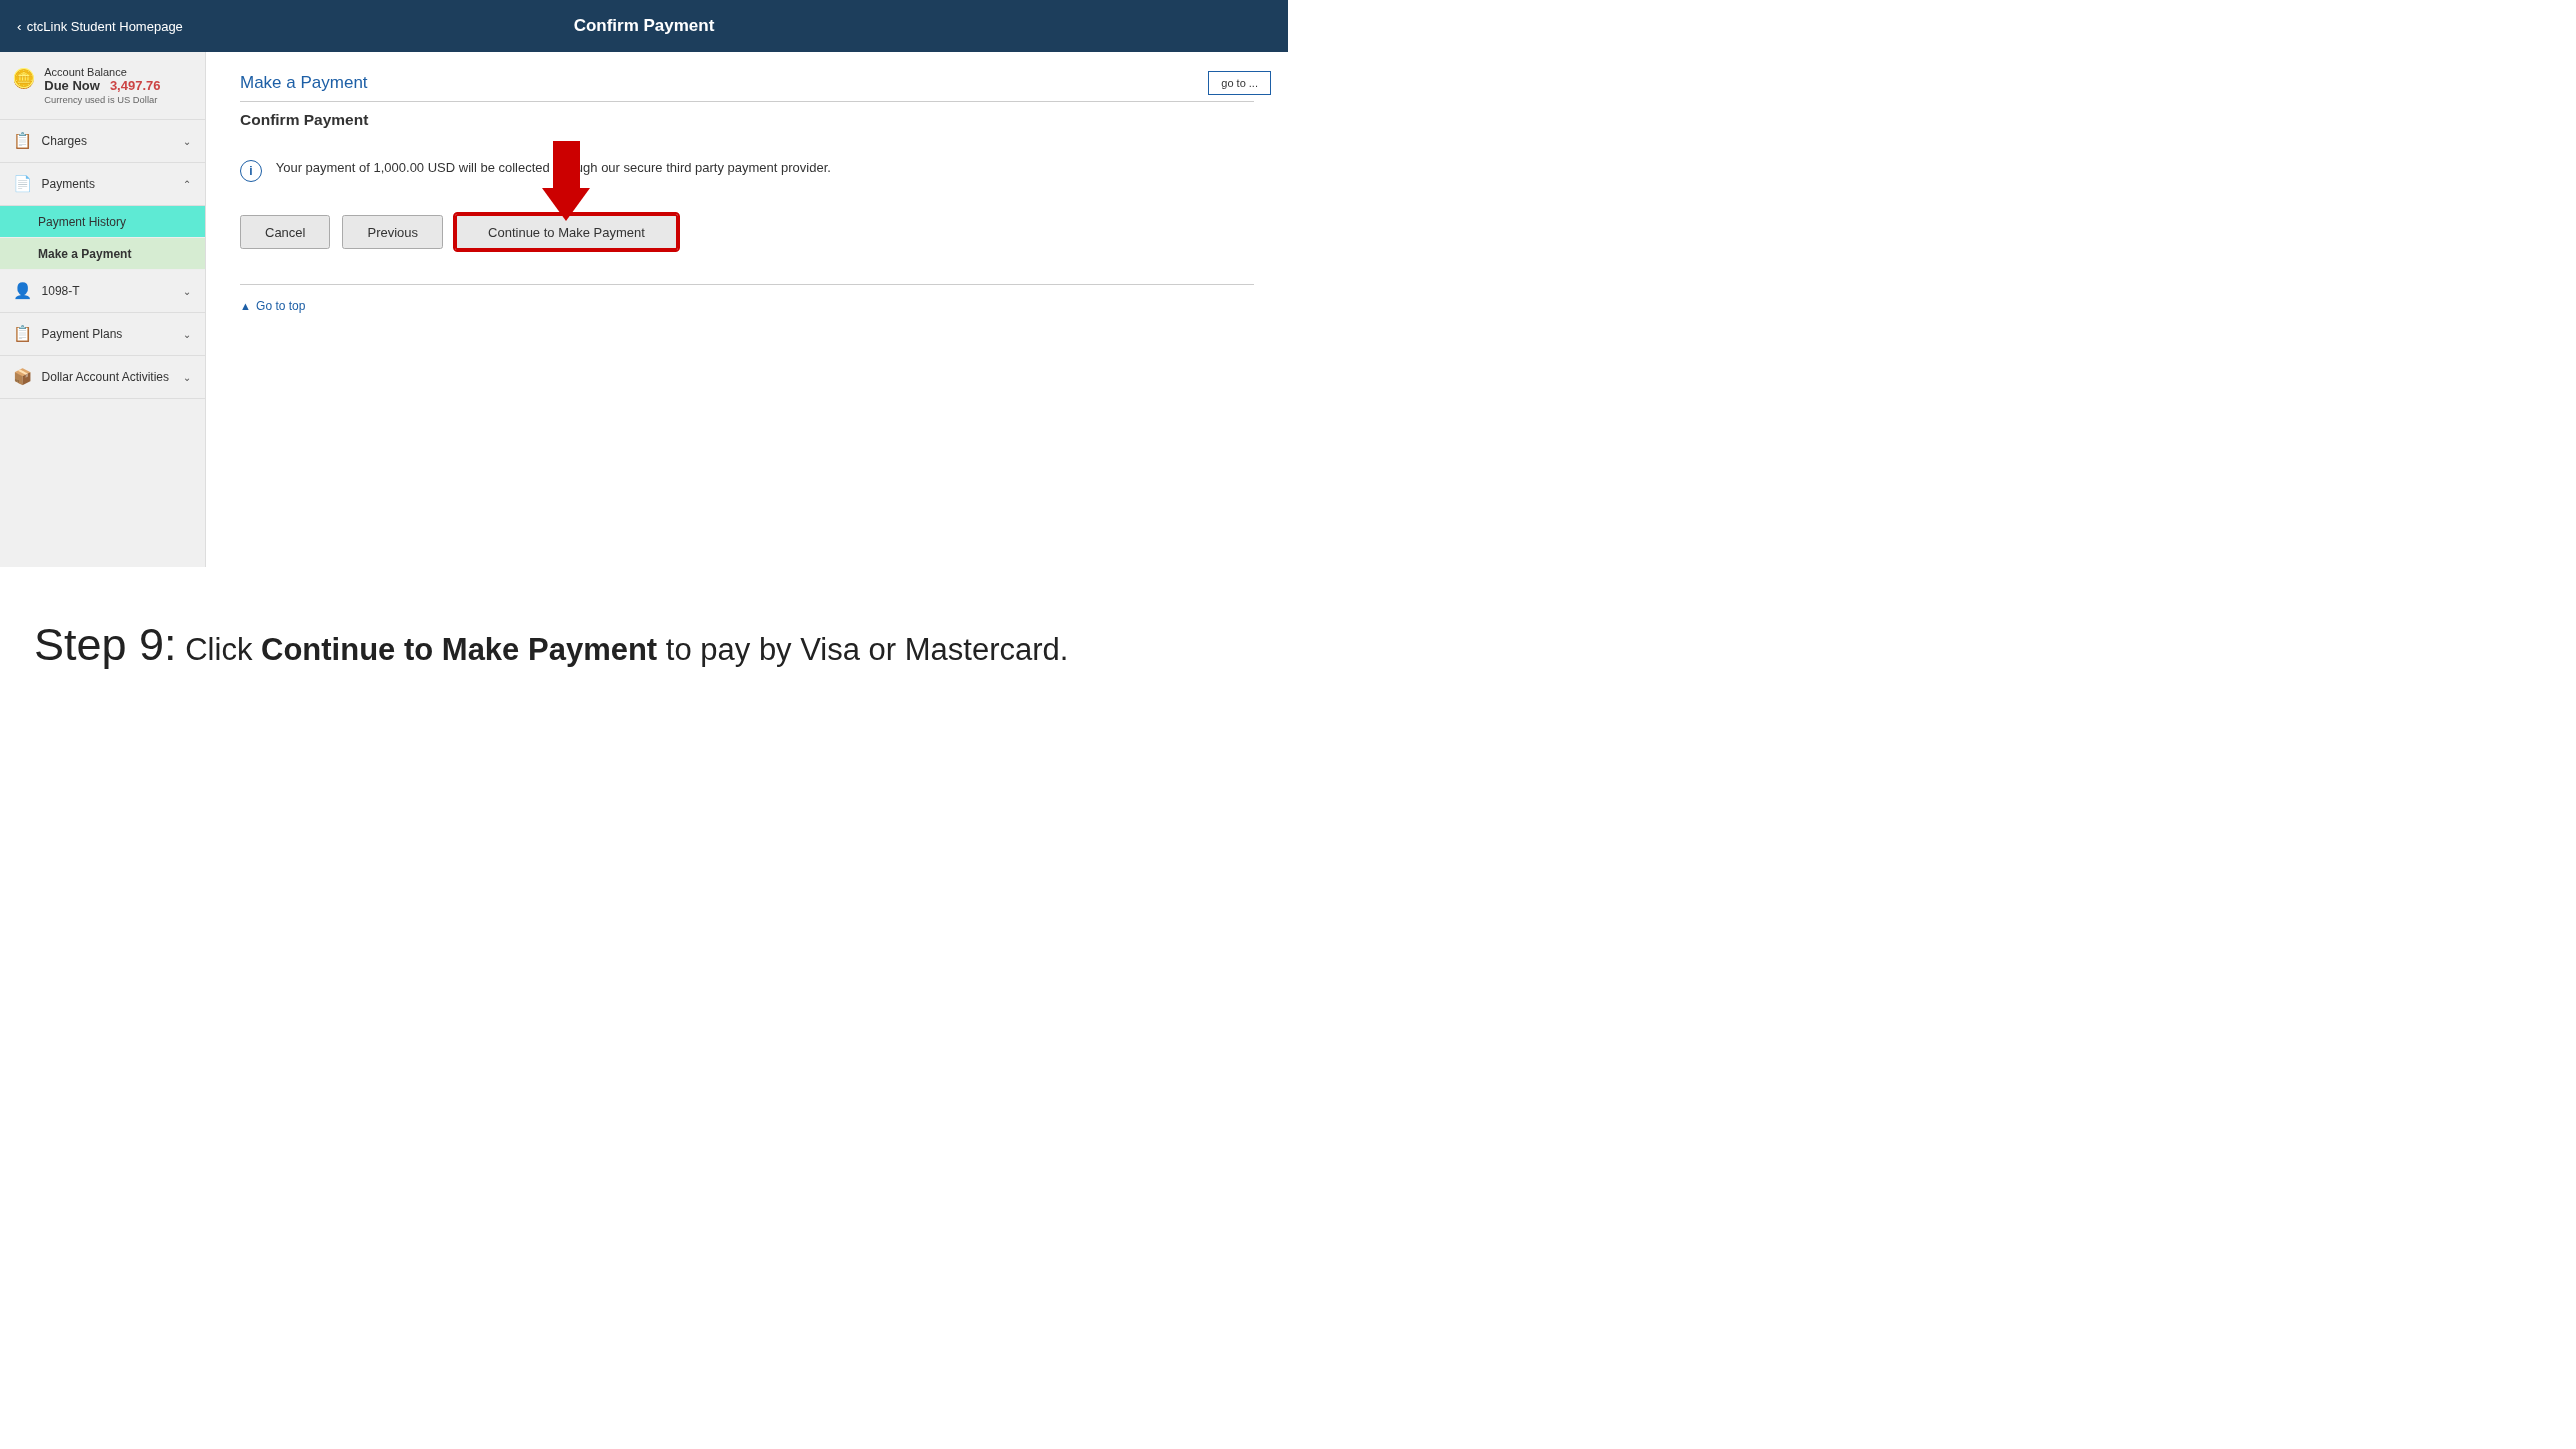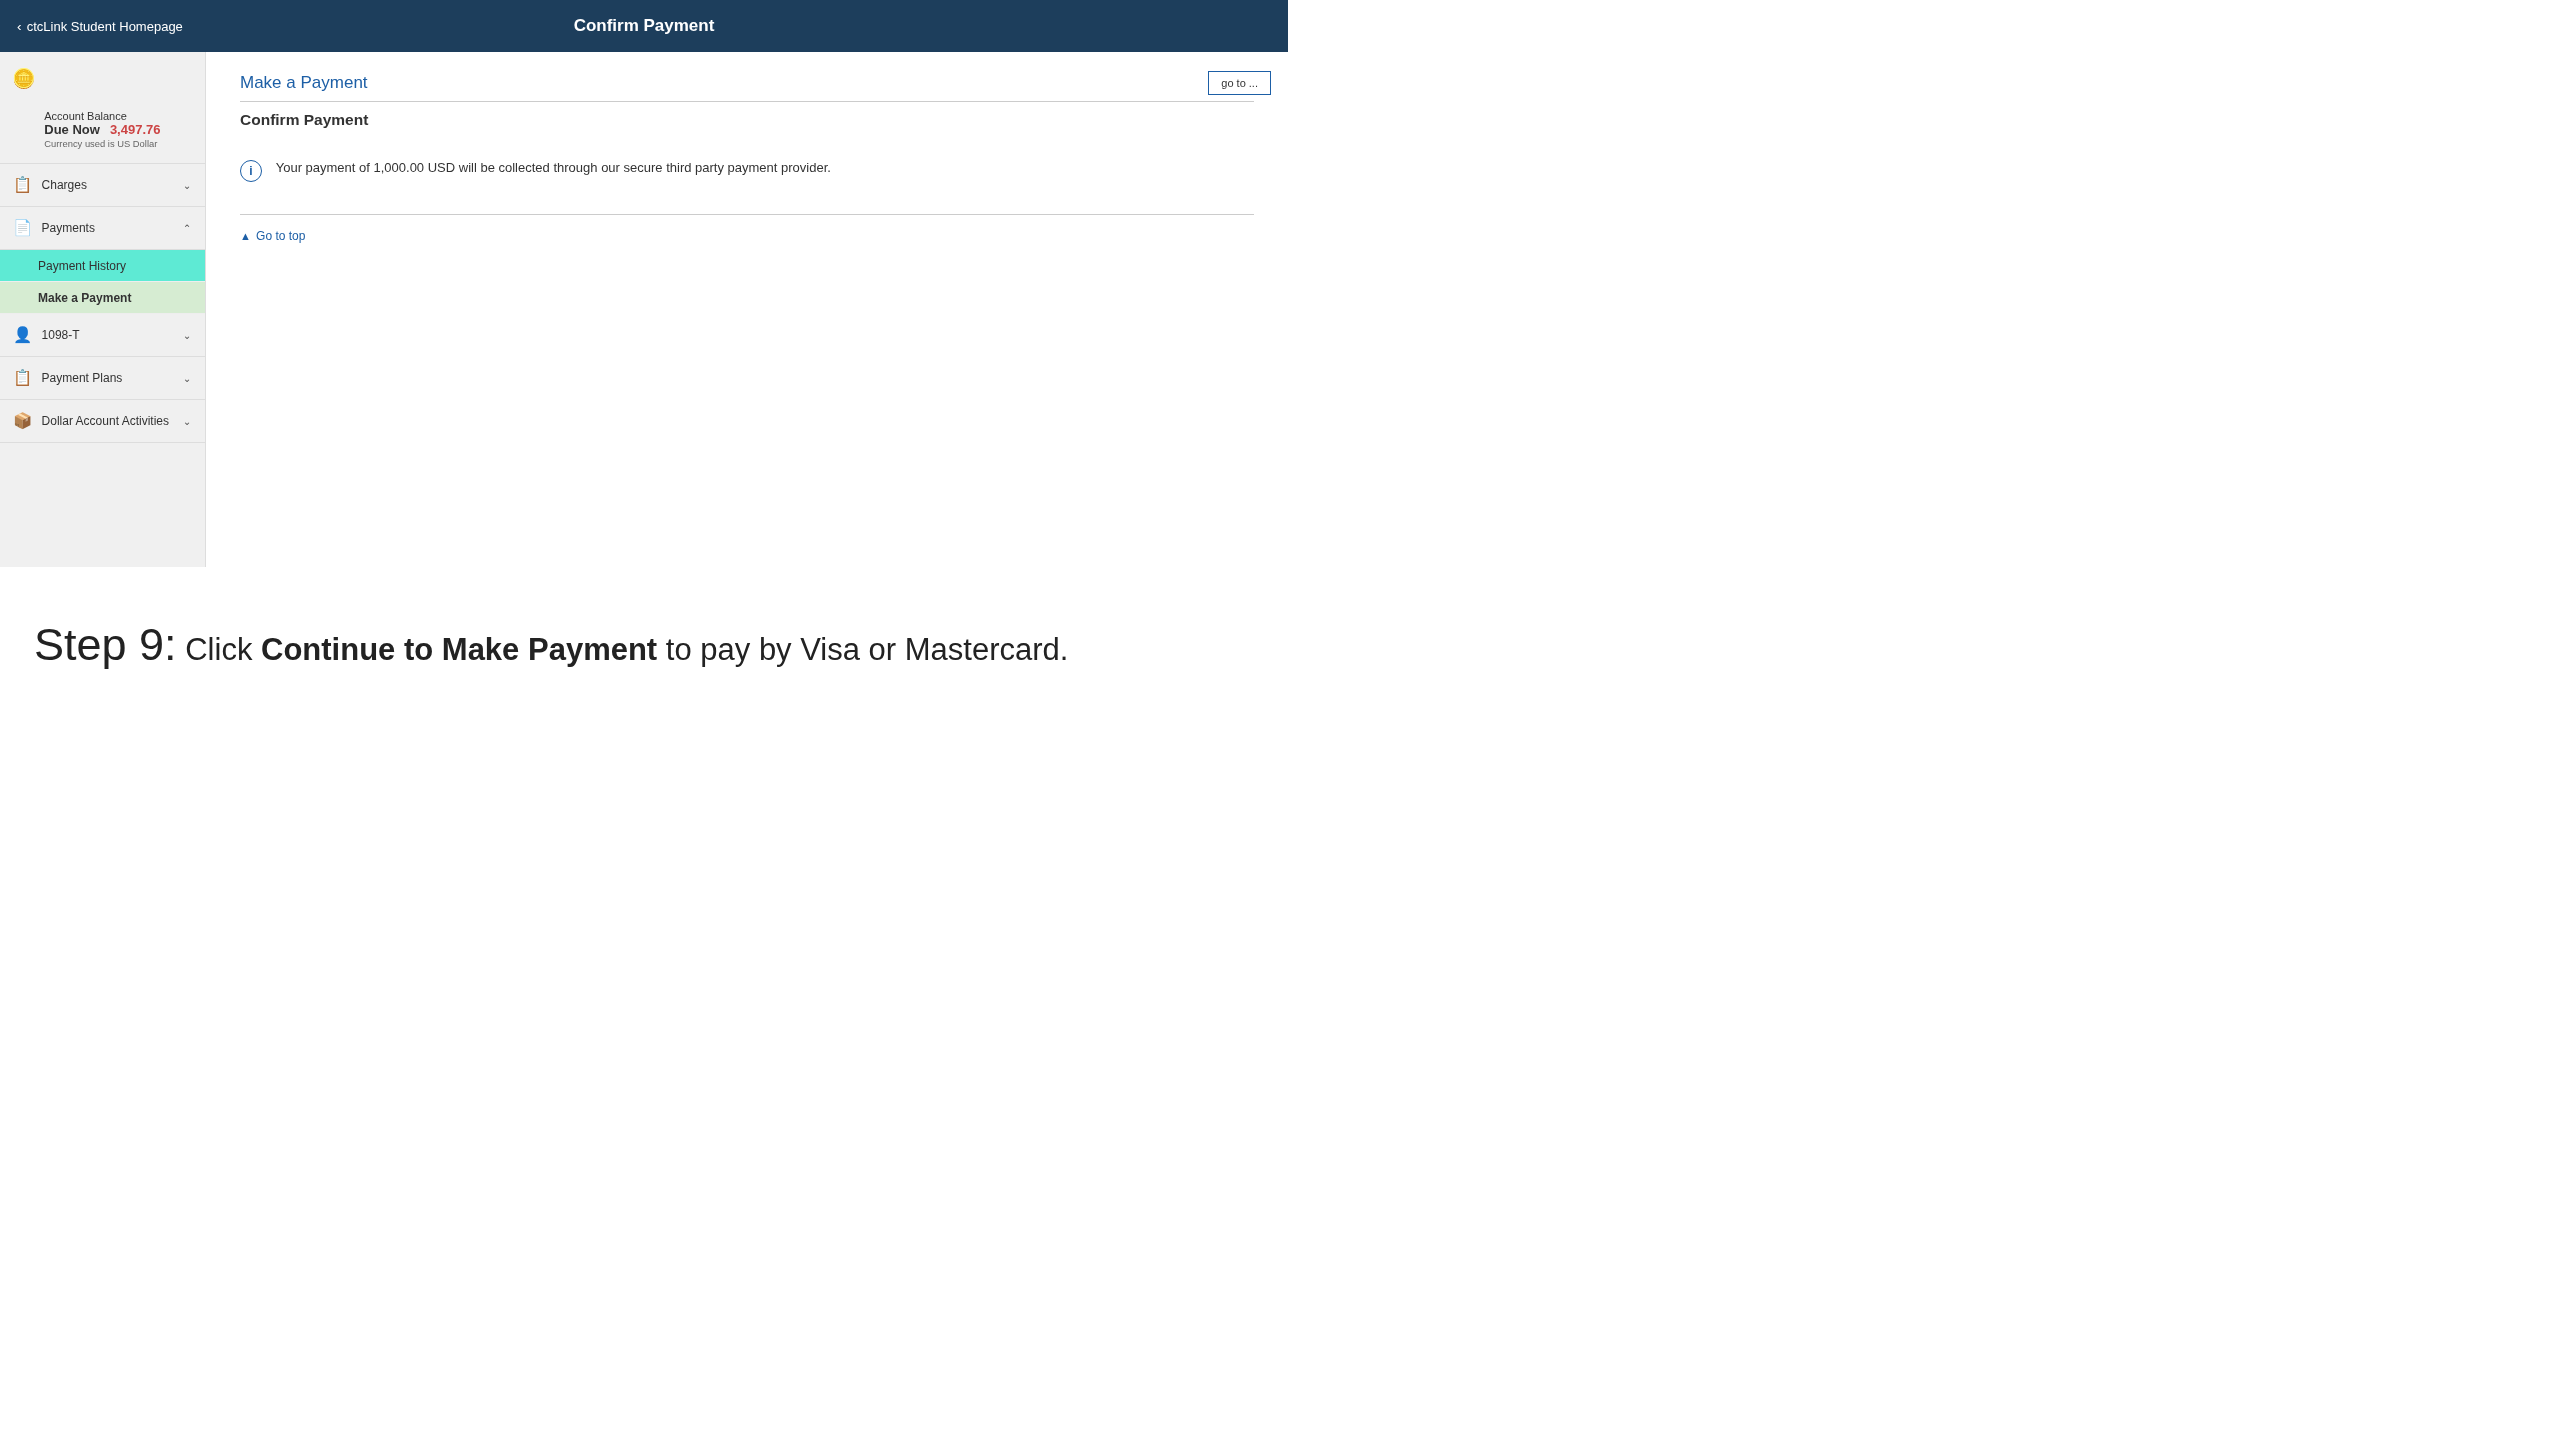--- a/index.html
+++ b/index.html
@@ -60,21 +60,20 @@
       align-items: flex-start;
       gap: 8.6px;
     }
     .account-balance-icon {
       font-size: 19px;
       margin-top: 1.7px;
     }
     .account-balance-text .title {
       font-size: 11px;
       color: #333;
-      margin-top: 44px;
     }
     .account-balance-text .due-now {
       font-size: 13px;
       font-weight: bold;
       color: #333;
       display: flex;
       gap: 10px;
       align-items: center;
     }
     .account-balance-text .due-now .amount {
@@ -331,20 +330,33 @@
 
     <div class="make-payment-title">Make a Payment</div>
 
     <div class="confirm-payment-heading">Confirm Payment</div>
 
     <div class="info-box">
       <div class="info-icon">i</div>
       <div class="info-text">Your payment of 1,000.00 USD will be collected through our secure third party payment provider.</div>
     </div>
 
+    <div class="button-row">
+      <button class="btn">Cancel</button>
+      <button class="btn">Previous</button>
+
+      <div style="position:relative; display:inline-block;">
+        
+        <div style="position:absolute; top:-73px; left:50%; transform:translateX(-50%); display:flex; flex-direction:column; align-items:center;">
+          <div style="width:27.5px; height:47px; background:#cc0000;"></div>
+          <div style="width:0; height:0; border-left:24px solid transparent; border-right:24px solid transparent; border-top:33px solid #cc0000;"></div>
+        </div>
+        <button class="btn-continue">Continue to Make Payment</button>
+      </div>
+    </div>
 
     <hr class="divider">
 
     <a class="go-to-top">
       <span class="go-to-top-icon">▲</span>
       <span>Go to top</span>
     </a>
 
   </div>
 </div>

